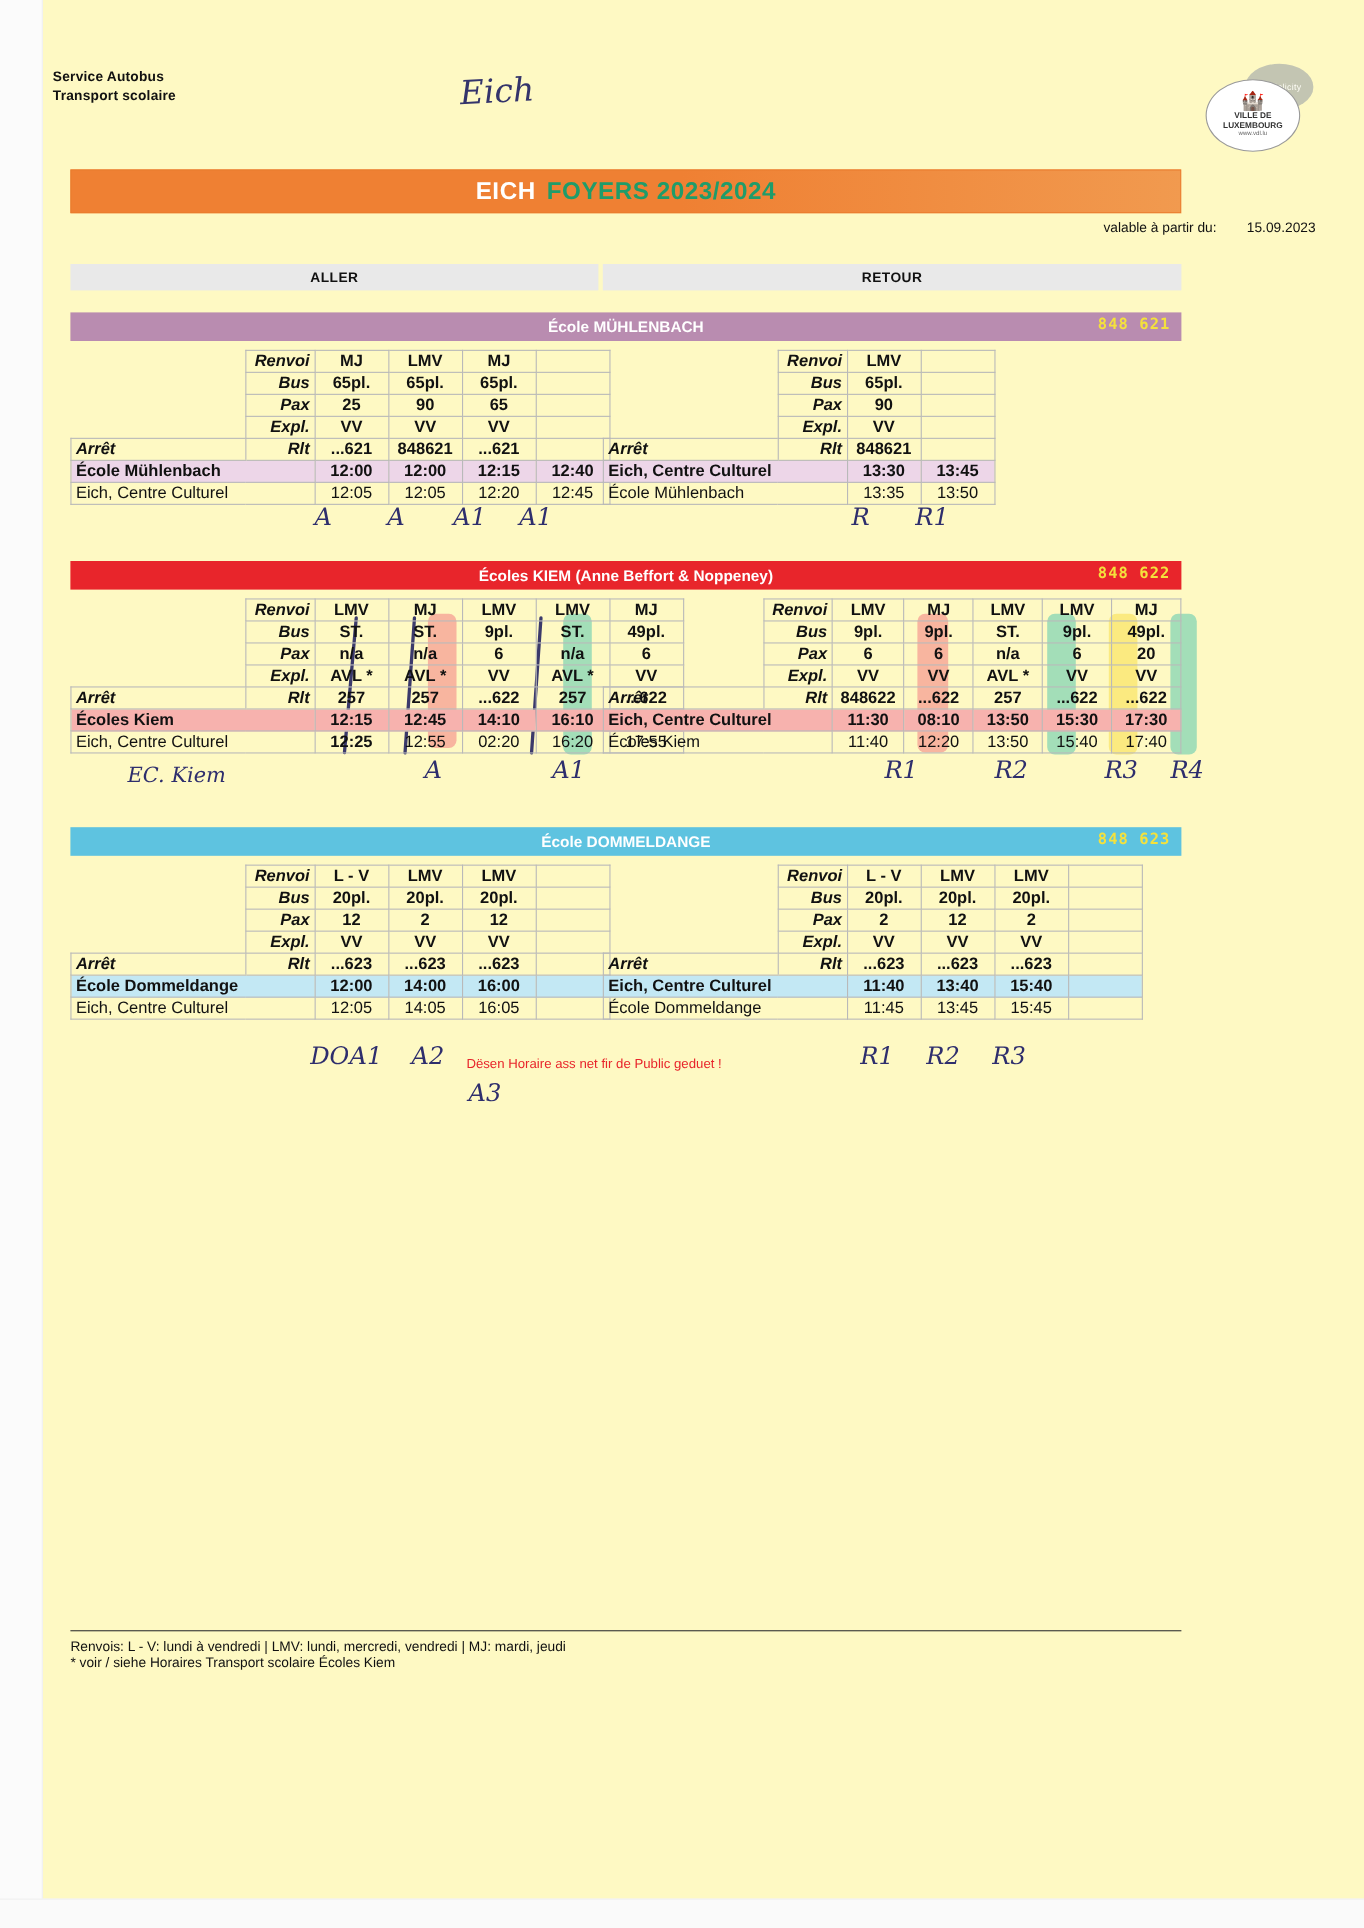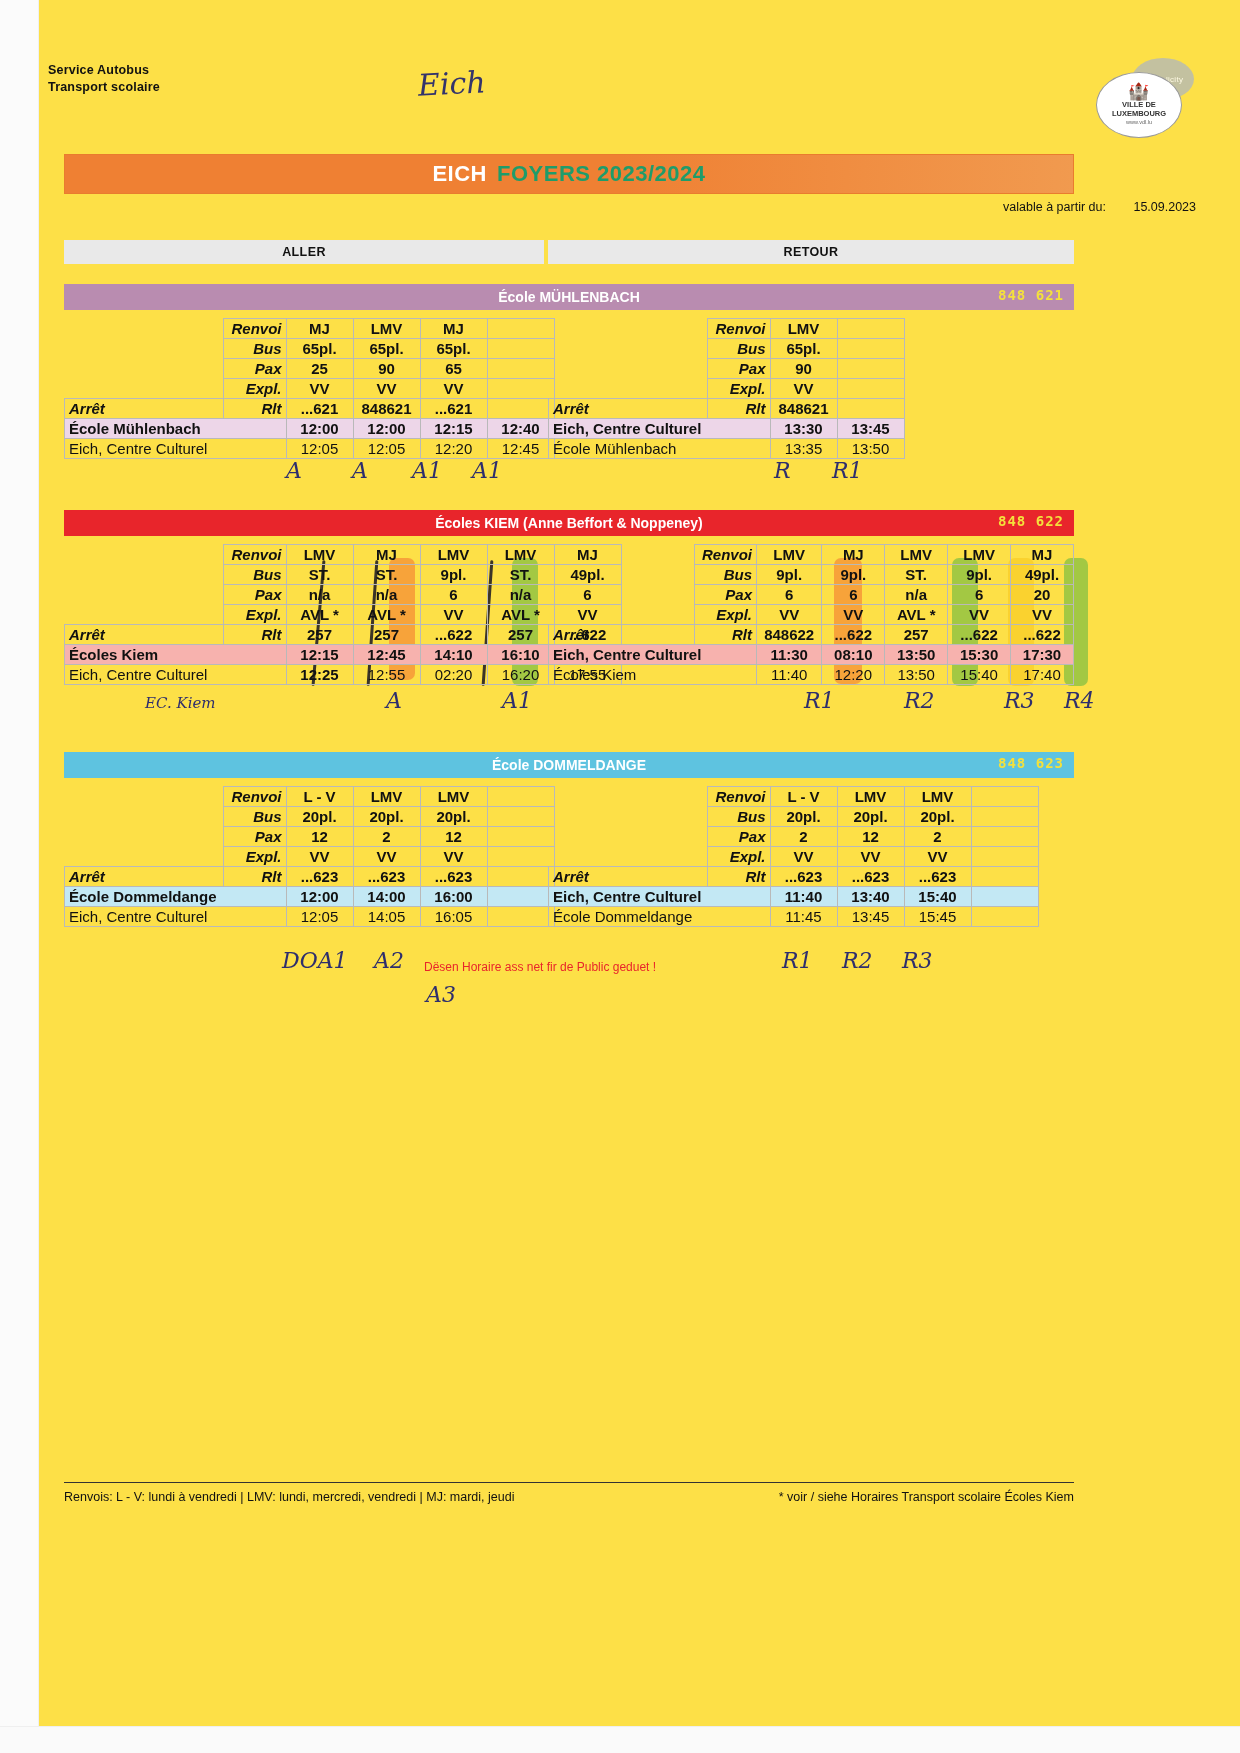--- a/index.html
+++ b/index.html
@@ -6,21 +6,21 @@
   body {
     width:1240px; height:1753px;
     background:#ffffff;
     font-family:"Liberation Sans", sans-serif;
     color:#111;
     position:relative;
     overflow:hidden;
   }
   .page {
     position:absolute; inset:0;
-    background:#fde047;
+    background:#fef9c3;
   }
   
   .scan-edge-left { position:absolute; left:0; top:0; width:38px; height:1753px; background:#fbfbfb; border-right:1px solid #f0f0f0; }
   .scan-edge-bottom { position:absolute; left:0; bottom:0; width:1240px; height:26px; background:#fafafa; border-top:1px solid #efefef; }
 
   .sheet { position:absolute; left:38px; top:0; width:1164px; height:1727px; }
 
   
   .service-label {
     position:absolute; left:10px; top:62px;
@@ -126,38 +126,38 @@
   }
 
   
   .hw {
     position:absolute;
     font-family:"DejaVu Serif", serif;
     color:#2e2e6d;
     font-size:22px;
     font-style:italic;
   }
-  .hw.small { font-size:15px;margin-left:29px; }
+  .hw.small { font-size:19px; }
 
   
   .hl {
     position:absolute; border-radius:7px; mix-blend-mode:multiply;
   }
   .hl.pink { background:rgba(244,130,170,.55); }
   .hl.cyan { background:rgba(90,205,230,.55); }
   .hl.yellow { background:rgba(250,225,80,.5); }
   .pen-line {
     position:absolute; background:#3b3b8c; border-radius:2px; mix-blend-mode:multiply;
   }
 
   
   .footer-rule { position:absolute; left:26px; top:1482px; width:1010px; border-top:1px solid #333; }
   .footer {
     position:absolute; left:26px; top:1490px; width:1010px;
-    font-size:12.5px; display:flex; justify-content:space-between;
+    font-size:12.5px; display:flex; justify-content:space-between;flex-direction:column;
   }
 </style>
 </head>
 <body>
 
 <div class="page">
   <div class="scan-edge-left"></div>
   <div class="scan-edge-bottom"></div>
 
   <div class="sheet">

